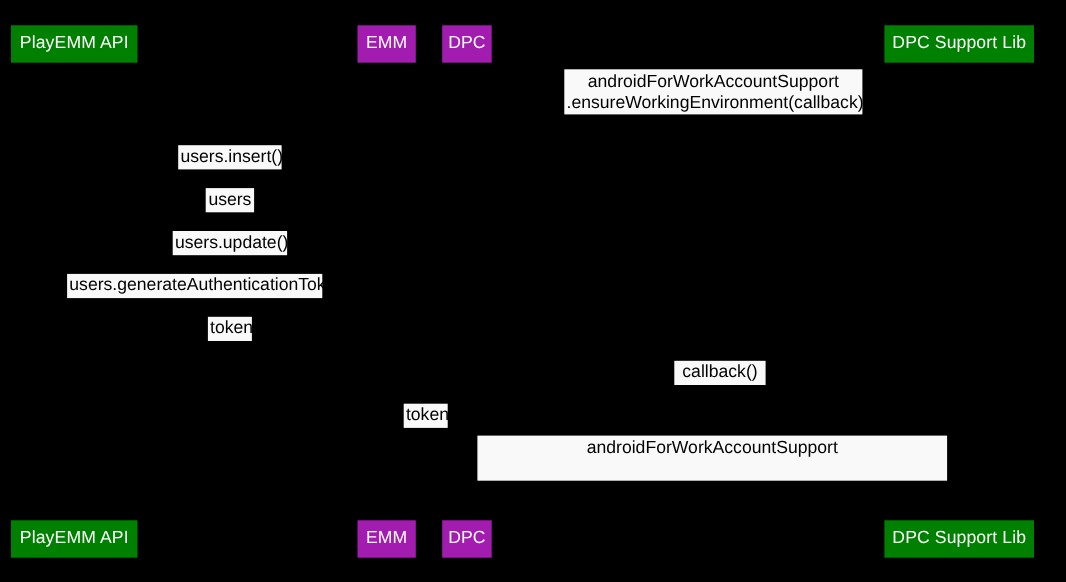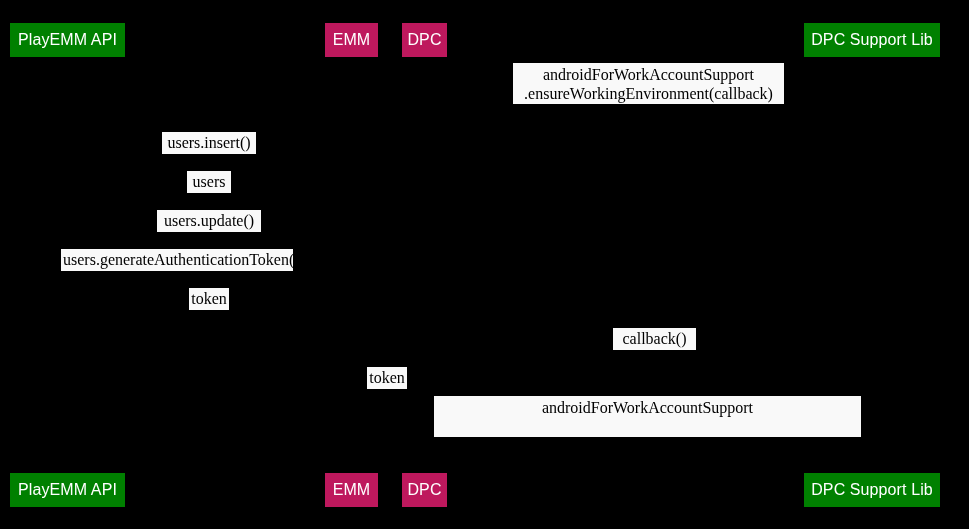--- a/index.html
+++ b/index.html
@@ -27,21 +27,21 @@
     align-items: center;
     justify-content: center;
     color: #ffffff;
     font-size: 16px;
     line-height: 1;
     letter-spacing: 0.1px;
     white-space: nowrap;
     user-select: none;
   }
   .participant.green { background: #008000; }
-  .participant.blue  { background: #be185d; }
+  .participant.blue  { background: #a21caf; }
 
   .lifeline {
     position: absolute;
     width: 1px;
     background: #000000;
   }
 
   .msg {
     position: absolute;
     box-sizing: border-box;
@@ -51,21 +51,21 @@
     line-height: 19px;
     text-align: center;
     white-space: pre;
     padding: 1px 2px 2px 2px;
   }
   .msg.two-line {
     line-height: 19px;
     padding-top: 2px;
     padding-bottom: 3px;
   }
-  .msg-line { display: block; font-family: Liberation Serif, serif; }
+  .msg-line { display: block; }
 </style>
 </head>
 <body>
 
 <div id="diagram">
   <div id="lifelines-layer">
       <div class="lifeline" style="left: 67px; top: 57px; height: 416px;"></div>
       <div class="lifeline" style="left: 351px; top: 57px; height: 416px;"></div>
       <div class="lifeline" style="left: 424px; top: 57px; height: 416px;"></div>
       <div class="lifeline" style="left: 871px; top: 57px; height: 416px;"></div>

